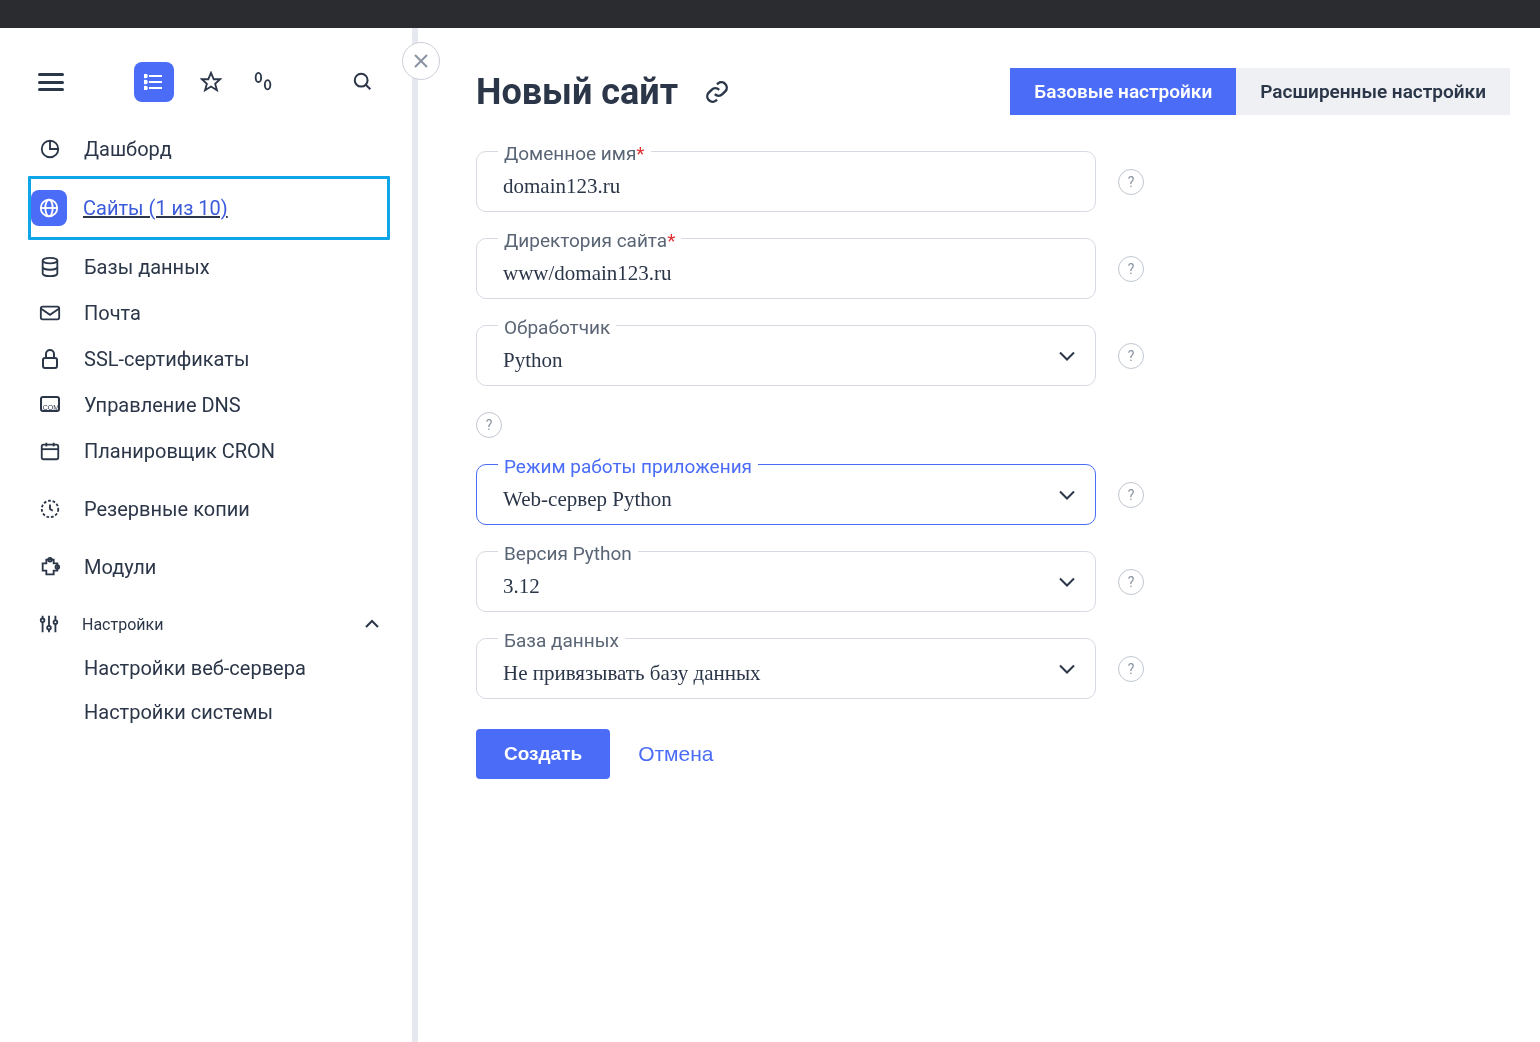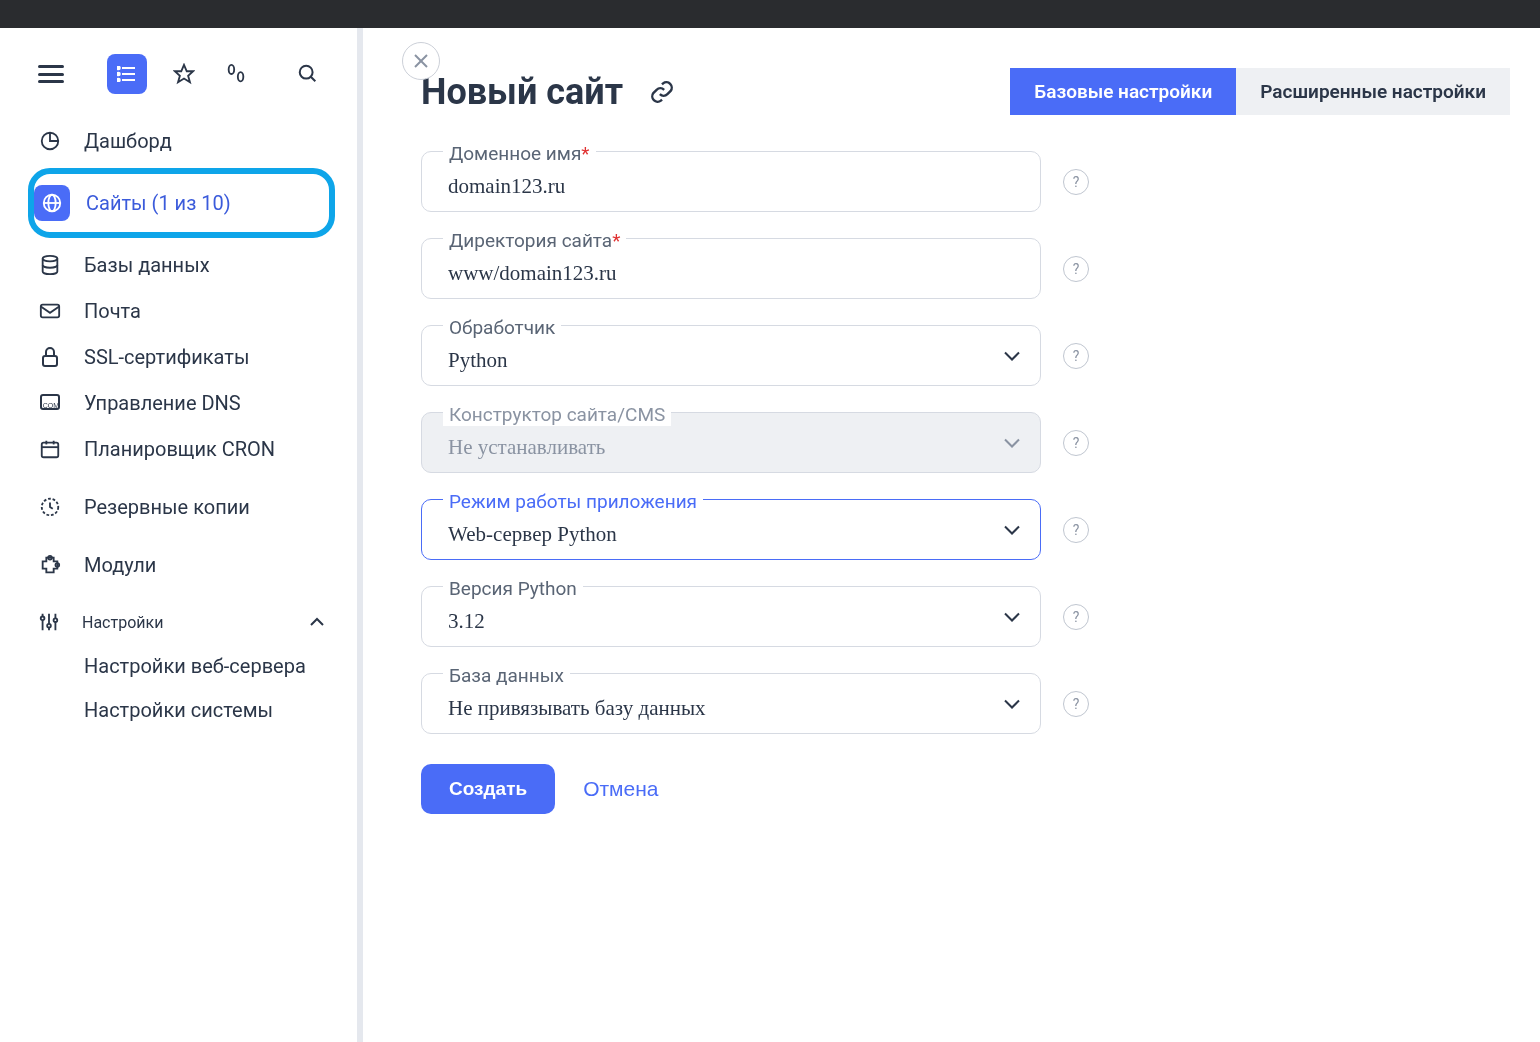--- a/index.html
+++ b/index.html
@@ -1,34 +1,34 @@
 <!DOCTYPE html>
 <html><head>
 <meta charset="utf-8">
 <style>
 * { box-sizing: border-box; margin: 0; padding: 0; }
 body { font-family: -apple-system, BlinkMacSystemFont, "Segoe UI", Roboto, sans-serif; background: #fff; color: #2b3648; overflow: hidden; }
 .topbar { height: 28px; background: #2a2c2f; }
 .app { display: flex; height: calc(100vh - 28px); }
-.sidebar { width: 363px; background: #fff; position: relative; padding-top: 8px; }
+.sidebar { width: 418px; background: #fff; position: relative; padding-top: 16px; }
 .sb-scroll-edge { position:absolute; right:0; top:0; bottom:0; width:6px; background:#e5e8ee; }
 .sb-top { display:flex; align-items:center; justify-content:space-between; padding: 18px 40px 24px 38px; }
 .hamburger { width:26px; height:18px; display:flex; flex-direction:column; justify-content:space-between; cursor:pointer; }
 .hamburger span { height:3px; background:#2b3648; border-radius:2px; }
 .sb-top-icons { display:flex; align-items:center; gap:22px; }
 .icon-btn { width:30px; height:30px; display:flex; align-items:center; justify-content:center; cursor:pointer; }
 .icon-btn.active { background:#4a6cf7; border-radius:8px; width:40px; height:40px; }
 .icon-btn.active svg { stroke:#fff; fill:#fff; }
 .sb-list { padding: 0 8px; }
 .sb-item { display:flex; align-items:center; gap:22px; padding:11px 30px; font-size:20px; color:#2b3648; cursor:pointer; border-radius:10px; }
 .sb-item .ic { width:24px; height:24px; display:flex; align-items:center; justify-content:center; flex-shrink:0; }
 .sb-item.active { color:#3b5bdb; }
 .sb-item.active .ic { background:#4a6cf7; border-radius:8px; width:36px; height:36px; margin-left:-6px; margin-right:-6px; }
 .sb-item.active .ic svg { stroke:#fff; }
-.sb-highlight { border:6px solid #0ea5e9; border-radius:22px; margin:4px 20px; }
+.sb-highlight { border:3px solid #0ea5e9; border-radius:1px; margin:4px 20px;text-decoration:underline; }
 .sb-highlight .sb-item { padding:11px 4px 11px 6px; }
 .sb-group { margin-top:12px; }
 .sb-expand { display:flex; align-items:center; justify-content:space-between; padding:11px 30px; font-size:16px; cursor:pointer; }
 .sb-expand .left { display:flex; align-items:center; gap:22px; }
 .sb-sub { padding:10px 30px 10px 76px; font-size:20px; color:#2b3648; cursor:pointer; }
 .close-badge { position:absolute; top:42px; left:402px; width:38px; height:38px; border-radius:50%; background:#fff; border:1.5px solid #ccd0d8; display:flex; align-items:center; justify-content:center; font-size:22px; color:#8a93a2; cursor:pointer; z-index:5; }
 .main { flex:1; padding: 40px 30px 40px 58px; overflow:auto; }
 .header { display:flex; justify-content:space-between; margin-bottom:36px; }
 .header-left { display:flex; align-items:center; gap:26px; }
 .page-title { font-size:36px; font-weight:700; color:#2b3648; }
@@ -43,21 +43,21 @@
 .field-box { border:1.5px solid #d6dae2; border-radius:10px; padding:22px 50px 12px 26px; font-size:21px; color:#2b3648; min-height:58px; display:flex; align-items:center; background:#fff;font-family:Liberation Serif, serif; }
 .field-box input { border:none; outline:none; font:inherit; width:100%; color:inherit; background:transparent; }
 .field.focused .field-box { border-color:#4a6cf7; }
 .field.focused .field-label { color:#4a6cf7; }
 .field.disabled .field-box { background:#eef0f3; color:#8a93a2; }
 .field.disabled .field-label { color:#8a93a2; }
 .field .chev { position:absolute; right:20px; top:50%; transform:translateY(-50%); pointer-events:none; color:#2b3648; }
 .field.disabled .chev { color:#8a93a2; }
 .help { width:26px; height:26px; border:1.5px solid #c0c6d0; border-radius:50%; display:flex; align-items:center; justify-content:center; font-size:14px; color:#8a93a2; cursor:pointer; flex-shrink:0; }
 .actions { display:flex; align-items:center; gap:28px; margin-top:30px; }
-.btn-primary { background:#4a6cf7; color:#fff; border:none; border-radius:10px; padding:14px 28px; font-size:19px; font-weight:600; cursor:pointer; }
+.btn-primary { background:#4a6cf7; color:#fff; border:none; border-radius:4px; padding:14px 28px; font-size:19px; font-weight:600; cursor:pointer; }
 .btn-link { background:none; border:none; color:#4a6cf7; font-size:21px; font-weight:400; cursor:pointer; }
 svg { display:block; }
 </style>
 </head>
 <body>
 
 <div class="topbar"></div>
 <div class="app">
   <aside class="sidebar">
     <div class="sb-scroll-edge"></div>
@@ -281,77 +281,66 @@
         <span class="chev">
             <svg width="18" height="11" viewBox="0 0 18 11" fill="none" stroke="currentColor" stroke-width="2">
               <polyline points="2,2 9,9 16,2"></polyline>
             </svg>
           </span>
       </div>
       <div class="help">?</div>
     </div>
 
     <div class="form-row">
-      <div class="field disabled">
-        <span class="field-label">Конструктор сайта/CMS</span>
-        <div class="field-box">
-            <span>Не устанавливать</span>
+      <div class="help">?</div>
+    </div>
+
+    <div class="form-row">
+      <div class="field focused">
+        <span class="field-label">Режим работы приложения</span>
+        <div class="field-box">
+            <span>Web-сервер Python</span>
           </div>
         <span class="chev">
             <svg width="18" height="11" viewBox="0 0 18 11" fill="none" stroke="currentColor" stroke-width="2">
               <polyline points="2,2 9,9 16,2"></polyline>
             </svg>
           </span>
       </div>
       <div class="help">?</div>
     </div>
 
     <div class="form-row">
-      <div class="field focused">
-        <span class="field-label">Режим работы приложения</span>
-        <div class="field-box">
-            <span>Web-сервер Python</span>
+      <div class="field">
+        <span class="field-label">Версия Python</span>
+        <div class="field-box">
+            <span>3.12</span>
           </div>
         <span class="chev">
             <svg width="18" height="11" viewBox="0 0 18 11" fill="none" stroke="currentColor" stroke-width="2">
               <polyline points="2,2 9,9 16,2"></polyline>
             </svg>
           </span>
       </div>
       <div class="help">?</div>
     </div>
 
     <div class="form-row">
       <div class="field">
-        <span class="field-label">Версия Python</span>
-        <div class="field-box">
-            <span>3.12</span>
+        <span class="field-label">База данных</span>
+        <div class="field-box">
+            <span>Не привязывать базу данных</span>
           </div>
         <span class="chev">
             <svg width="18" height="11" viewBox="0 0 18 11" fill="none" stroke="currentColor" stroke-width="2">
               <polyline points="2,2 9,9 16,2"></polyline>
             </svg>
           </span>
       </div>
       <div class="help">?</div>
     </div>
 
-    <div class="form-row">
-      <div class="field">
-        <span class="field-label">База данных</span>
-        <div class="field-box">
-            <span>Не привязывать базу данных</span>
-          </div>
-        <span class="chev">
-            <svg width="18" height="11" viewBox="0 0 18 11" fill="none" stroke="currentColor" stroke-width="2">
-              <polyline points="2,2 9,9 16,2"></polyline>
-            </svg>
-          </span>
-      </div>
-      <div class="help">?</div>
-    </div>
-
     <div class="actions">
       <button class="btn-primary">Создать</button>
       <button class="btn-link">Отмена</button>
     </div>
   </main>
 </div>
 
 </body></html>

